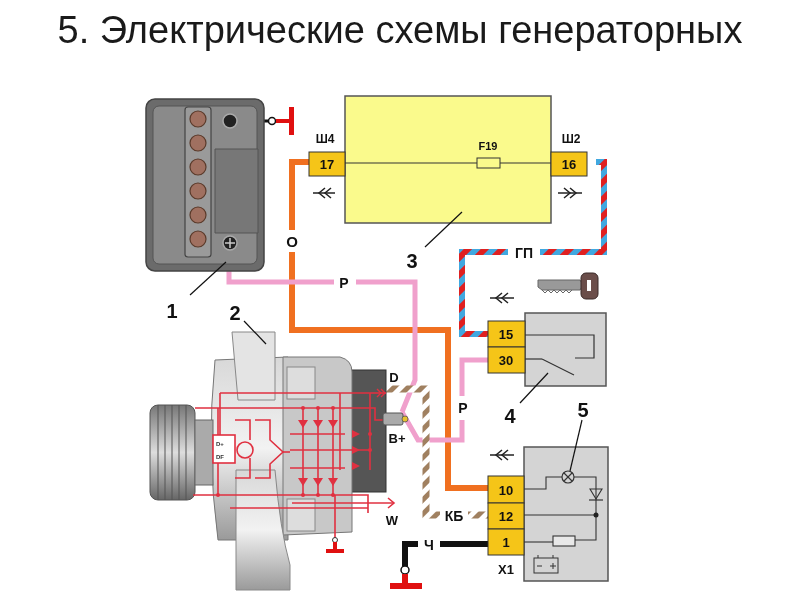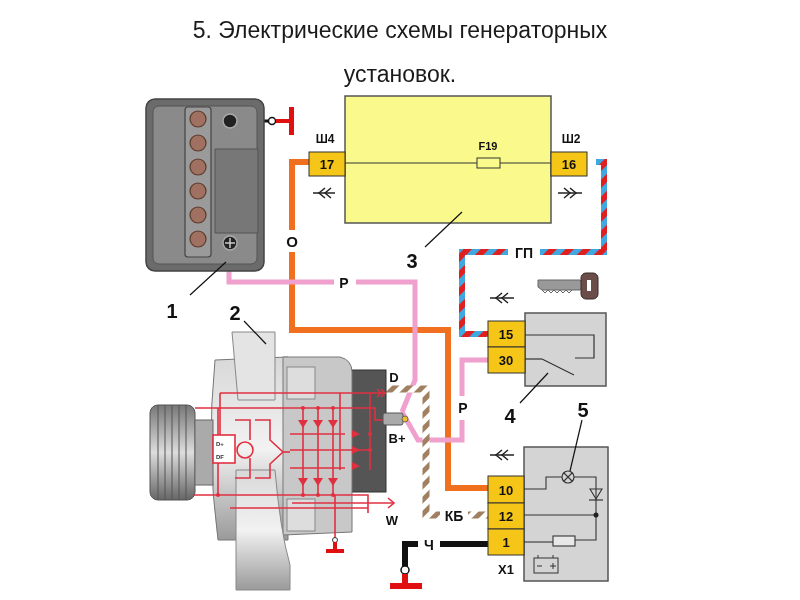--- a/index.html
+++ b/index.html
@@ -1,27 +1,26 @@
 <!DOCTYPE html>
 <html><head>
 <meta charset="utf-8">
 <style>
   html,body{margin:0;padding:0;background:#ffffff;}
   body{width:800px;height:600px;position:relative;overflow:hidden;font-family:"Liberation Sans",sans-serif;}
-  .title{position:absolute;left:0;top:8px;width:800px;text-align:center;font-size:23px;line-height:44px;color:#1a1a1a;font-family:"Liberation Sans",sans-serif;}
+  .title{position:absolute;left:0;top:8px;width:800px;text-align:center;font-size:38px;line-height:44px;color:#1a1a1a;font-family:"Liberation Sans",sans-serif;}
   .title span{display:block;}
   svg{position:absolute;left:0;top:0;}
   .lbl{font-family:"Liberation Sans",sans-serif;font-weight:bold;fill:#111;}
 </style>
 </head>
 <body>
 
 <div class="title">
   <span>5. Электрические схемы генераторных</span>
-  <span>установок.</span>
 </div>
 
 <svg width="800" height="600" viewBox="0 0 800 600">
   <defs>
     <pattern id="stripeRB" width="12" height="12" patternUnits="userSpaceOnUse" patternTransform="rotate(45)">
       <rect width="6" height="12" fill="#e02020"></rect>
       <rect x="6" width="6" height="12" fill="#40a8e0"></rect>
     </pattern>
     <pattern id="stripeBW" width="10" height="10" patternUnits="userSpaceOnUse" patternTransform="rotate(45)">
       <rect width="5" height="10" fill="#a08060"></rect>

